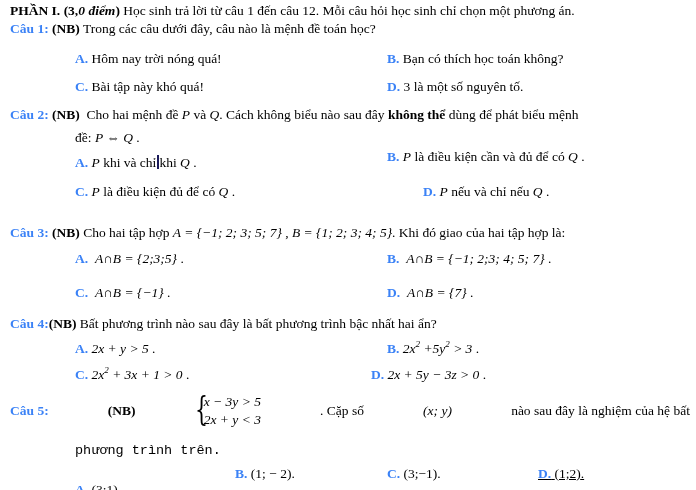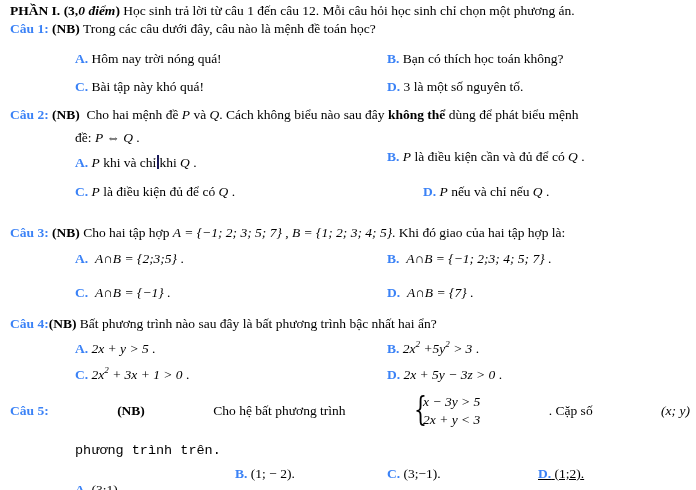--- a/index.html
+++ b/index.html
@@ -137,38 +137,38 @@
 <div class="abs" style="left:387px; top:341px;">
   <span class="blue">B.</span>
   <span class="math"><span>2x</span><sup>2</sup><span> +5y</span><sup>2</sup><span> &gt; 3</span></span>
   <span>.</span>
 </div>
 <div class="abs" style="left:75px; top:367px;">
   <span class="blue">C.</span>
   <span class="math"><span>2x</span><sup>2</sup><span> + 3x + 1 &gt; 0</span></span>
   <span>.</span>
 </div>
-<div class="abs" style="left:387px; top:367px;">
+<div class="abs" style="left:371px; top:367px;">
   <span class="blue">D.</span>
   <span class="math">2x + 5y − 3z &gt; 0</span>
   <span>.</span>
 </div>
 
 <div class="abs" style="left:10px; top:393px; width:680px;">
   <div class="justify-line" style="align-items:center;">
     <span class="blue">Câu 5:</span>
     <span class="bold">(NB)</span>
-    <span>Cho hệ bất phương trình</span>
     <span class="brace-sys">
       <span class="brace">{</span>
       <span class="row">x − 3y &gt; 5</span>
       <span class="row">2x + y &lt; 3</span>
     </span>
     <span>. Cặp số</span>
     <span class="math">(x; y)</span>
+    <span>nào sau đây là nghiệm của hệ bất</span>
   </div>
 </div>
 <div class="abs" style="left:75px; top:443px;font-family:Liberation Mono, monospace;">phương trình trên.</div>
 <div class="abs" style="left:75px; top:466px;margin-top:16px;">
   <span class="blue">A.</span>
   <span>(3;1)</span><span>.</span>
 </div>
 <div class="abs" style="left:235px; top:466px;">
   <span class="blue">B.</span>
   <span>(1; − 2)</span><span>.</span>

